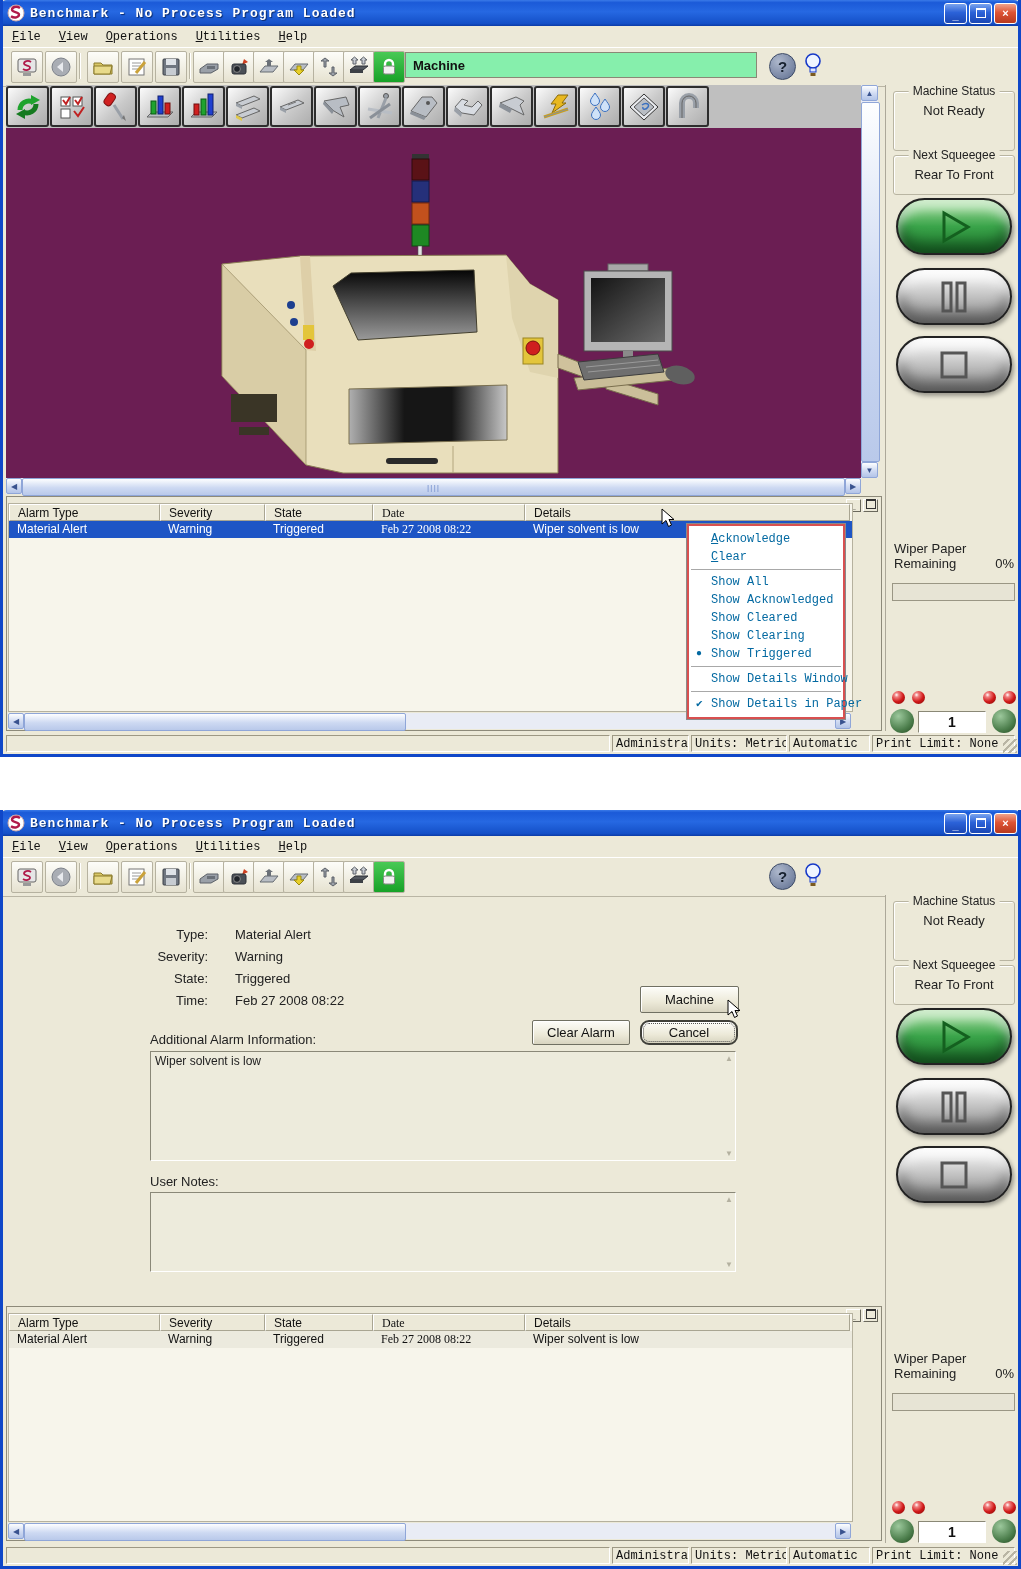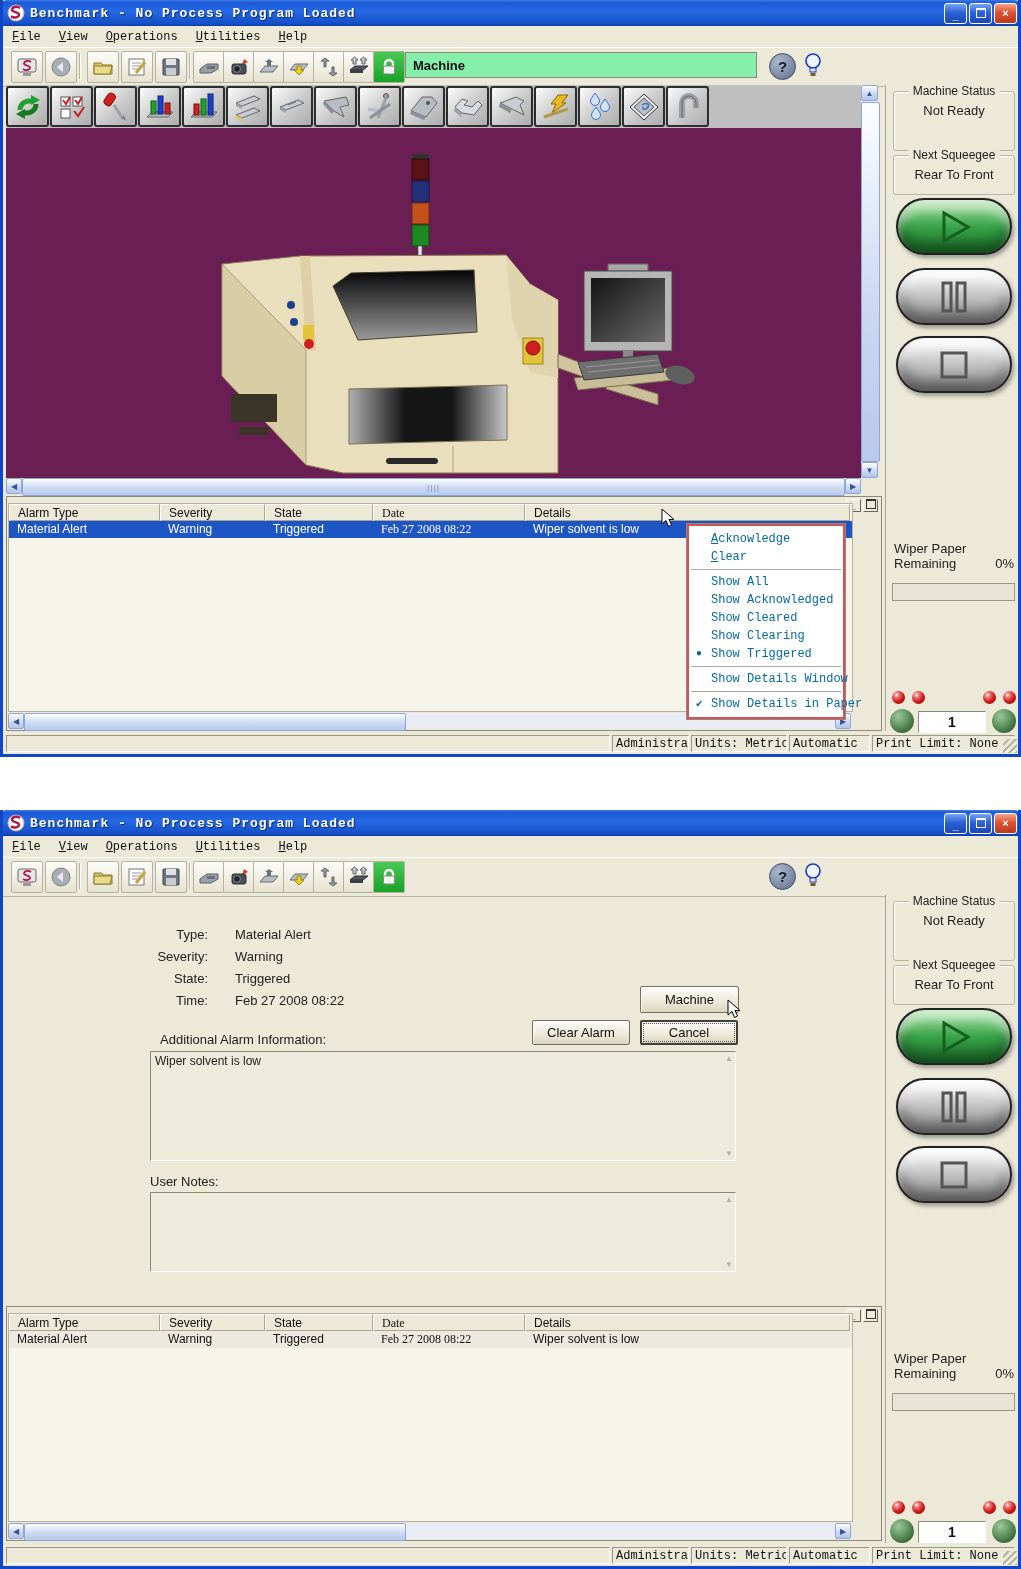--- a/index.html
+++ b/index.html
@@ -101,21 +101,21 @@
   .grip{position:absolute;right:1px;bottom:1px;width:14px;height:14px;
     background:repeating-linear-gradient(135deg,transparent 0 3px,#b9b5a4 3px 5px);}
   
   .frmlabel{position:absolute;width:90px;text-align:right;font:13px "Liberation Sans",sans-serif;color:#222;}
   .frmval{position:absolute;left:232px;font:13px "Liberation Sans",sans-serif;color:#222;white-space:nowrap;}
   .btn{position:absolute;background:linear-gradient(180deg,#fdfdf9,#ece9d8 60%,#d8d4c0);
     border:1px solid #707062;border-radius:2px;font:13px "Liberation Sans",sans-serif;color:#111;
     display:flex;align-items:center;justify-content:center;box-sizing:border-box;
     box-shadow:1px 1px 0 #fff inset;}
   .btndefault{border:2px solid #40403a;}
-  .focusdots{outline:1px dotted #555;outline-offset:-4px;}
+  .focusdots{outline:1px dotted #555;outline-offset:-4px;border-radius:9px;}
   .textpane{position:absolute;left:147px;width:586px;background:#edebdc;border:1px solid;
     border-color:#8a8878 #ffffff #ffffff #8a8878;box-sizing:border-box;
     font:12px "Liberation Sans",sans-serif;color:#222;padding:2px 4px;}
   .tpchev{position:absolute;right:2px;font-size:8px;color:#b4b1a0;}
   .cursor{position:absolute;z-index:90;}
 </style>
 </head>
 <body>
 
 <div class="window" style="top:0;height:757px;">
@@ -673,21 +673,21 @@
     <span class="frmlabel" style="left:115px;top:183px;">Time:</span>
     <span class="frmval" style="top:117px;">Material Alert</span>
     <span class="frmval" style="top:139px;">Warning</span>
     <span class="frmval" style="top:161px;">Triggered</span>
     <span class="frmval" style="top:183px;">Feb 27 2008 08:22</span>
 
     <div class="btn" style="left:637px;top:176px;width:99px;height:27px;">Machine</div>
     <div class="btn" style="left:529px;top:210px;width:98px;height:25px;">Clear Alarm</div>
     <div class="btn btndefault focusdots" style="left:637px;top:210px;width:98px;height:25px;">Cancel</div>
 
-    <span style="position:absolute;left:157px;top:222px;font:13px 'Liberation Sans',sans-serif;color:#222;">Additional Alarm Information:</span>
+    <span style="position:absolute;left:147px;top:222px;font:13px 'Liberation Sans',sans-serif;color:#222;">Additional Alarm Information:</span>
     <div class="textpane" style="top:241px;height:110px;">
       <span>Wiper solvent is low</span>
       <span class="tpchev" style="top:2px;">▲</span>
       <span class="tpchev" style="bottom:2px;">▼</span>
     </div>
     <span style="position:absolute;left:147px;top:364px;font:13px 'Liberation Sans',sans-serif;color:#222;">User Notes:</span>
     <div class="textpane" style="top:382px;height:80px;">
       <span></span>
       <span class="tpchev" style="top:2px;">▲</span>
       <span class="tpchev" style="bottom:2px;">▼</span>

